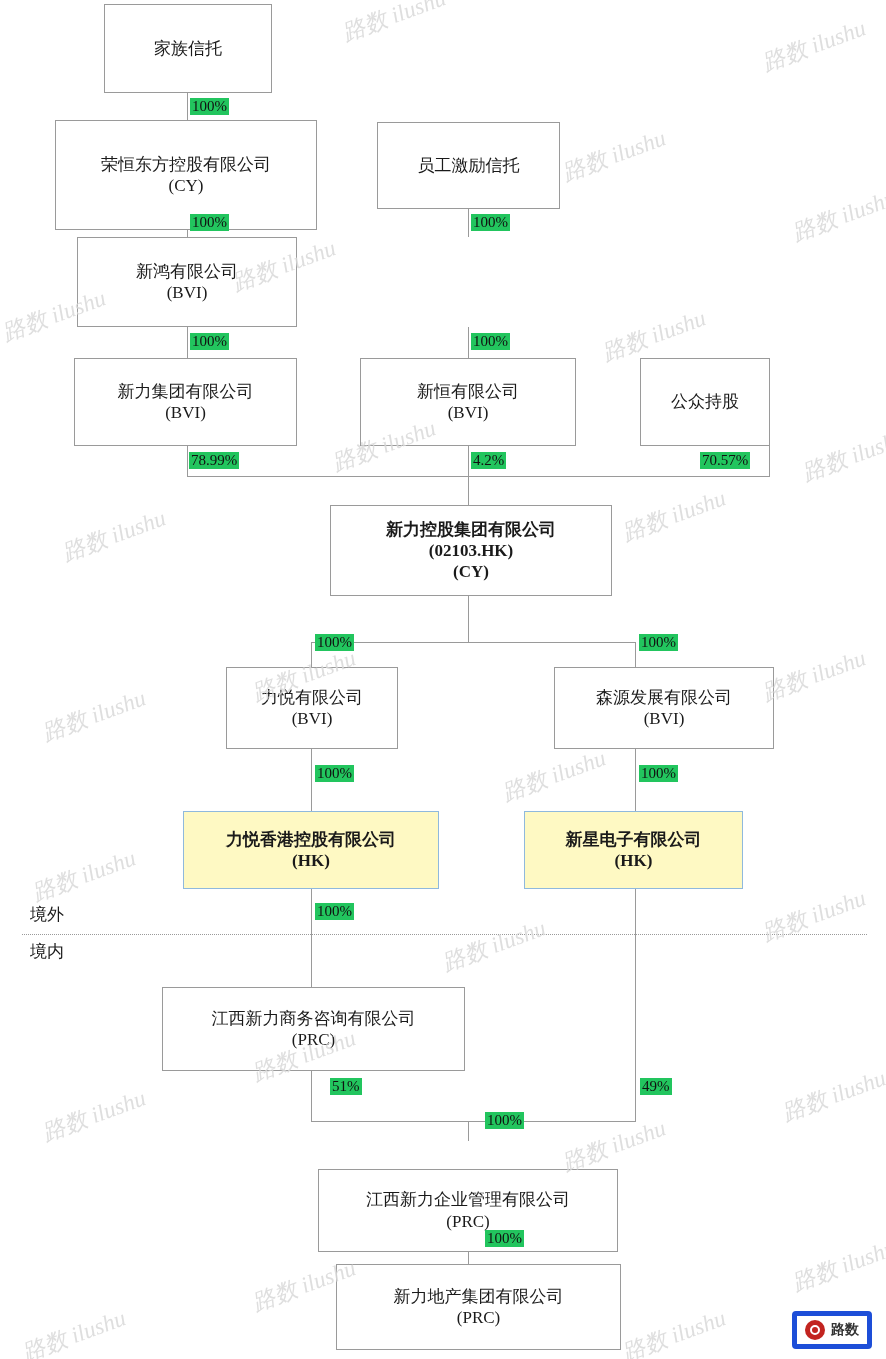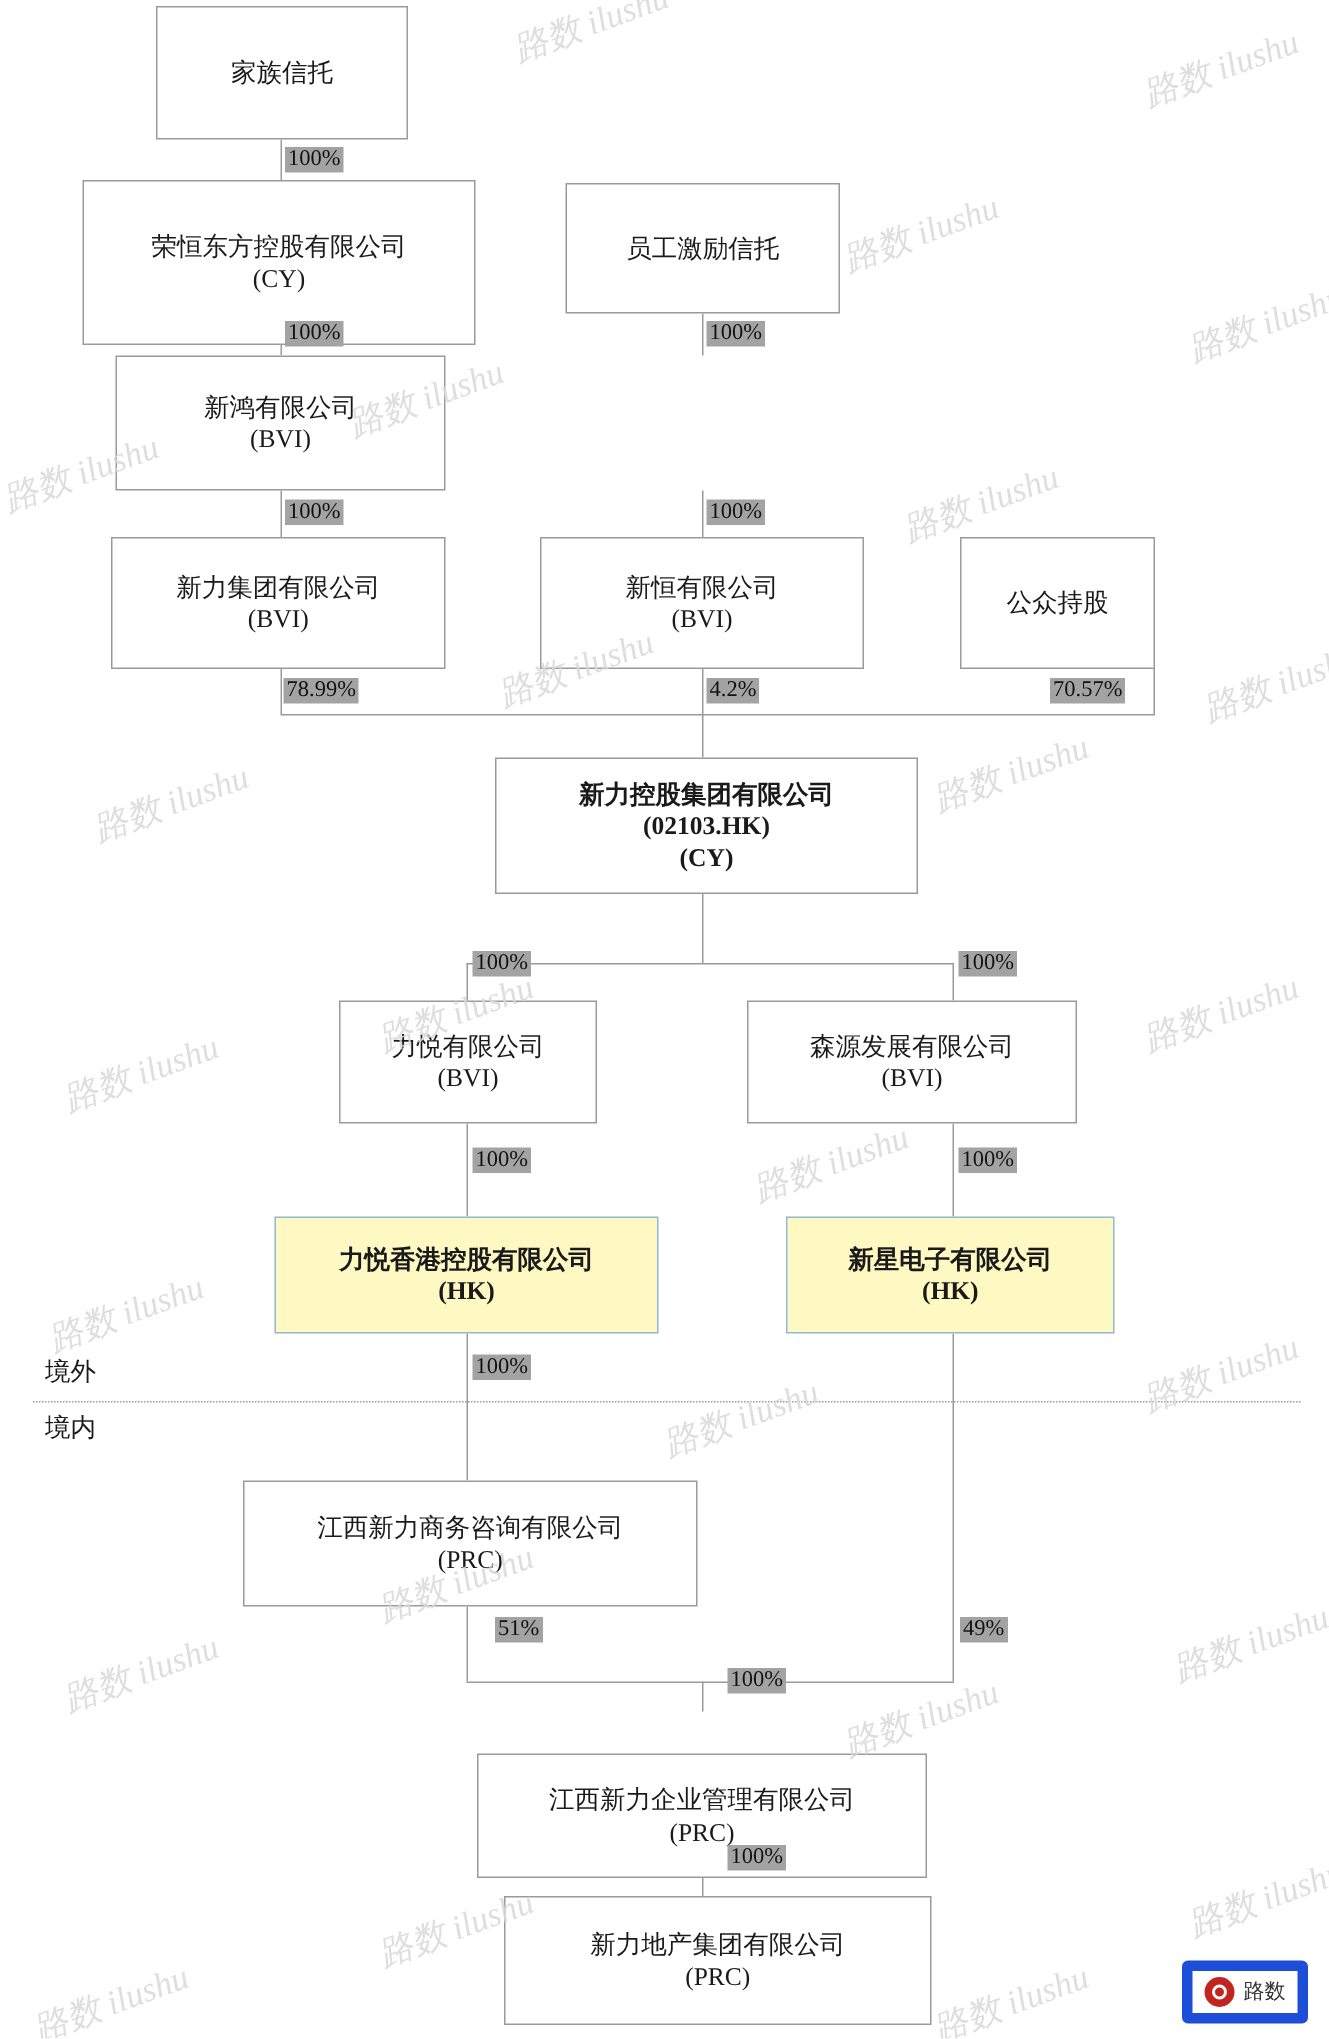--- a/index.html
+++ b/index.html
@@ -28,34 +28,34 @@
   .box.hl{background:#fef9c3;border-color:#8fb9dd;font-weight:bold;}
   .box.bold{font-weight:bold;}
 
   
   .ln{position:absolute;background:#9a9a9a;z-index:1;}
   .vl{width:1px;}
   .hl2{height:1px;}
 
   
   .pct{
-    position:absolute;font-size:15px;color:#111;background:#a3a3a3;
+    position:absolute;font-size:15px;color:#111;background:#22c55e;
     padding:0 2px;z-index:4;white-space:nowrap;
   }
 
   
   .divider{
     position:absolute;left:22px;width:845px;height:0;border-top:1px dotted #9a9a9a;z-index:2;
   }
   .zone{position:absolute;font-size:17px;color:#1a1a1a;z-index:4;}
 
   
   .badge{
     position:absolute;right:14px;bottom:10px;display:flex;align-items:center;
-    gap:6px;border:7px solid #1d4ed8;border-radius:4px;padding:4px 8px;background:#fff;z-index:6;
+    gap:6px;border:5px solid #1d4ed8;border-radius:4px;padding:4px 8px;background:#fff;z-index:6;font-weight:bold;
   }
   .badge .logo{
     width:20px;height:20px;border-radius:50%;background:#c2241f;position:relative;flex:0 0 auto;
   }
   .badge .logo:after{
     content:"";position:absolute;left:5px;top:5px;width:10px;height:10px;
     border:2px solid #fff;border-radius:50%;box-sizing:border-box;
   }
   .badge .txt{font-size:14px;color:#333;}
 </style>
@@ -142,21 +142,21 @@
     <span>新力控股集团有限公司</span>
     <span class="l2">(02103.HK)</span>
     <span class="l2">(CY)</span>
   </div>
 
   <div class="box" style="left:226px;top:667px;width:172px;height:82px;">
     <span>力悦有限公司</span>
     <span class="l2">(BVI)</span>
   </div>
 
-  <div class="box" style="left:498px;top:667px;width:220px;height:82px;">
+  <div class="box" style="left:554px;top:667px;width:220px;height:82px;">
     <span>森源发展有限公司</span>
     <span class="l2">(BVI)</span>
   </div>
 
   <div class="box hl" style="left:183px;top:811px;width:256px;height:78px;">
     <span>力悦香港控股有限公司</span>
     <span class="l2">(HK)</span>
   </div>
 
   <div class="box hl" style="left:524px;top:811px;width:219px;height:78px;">

